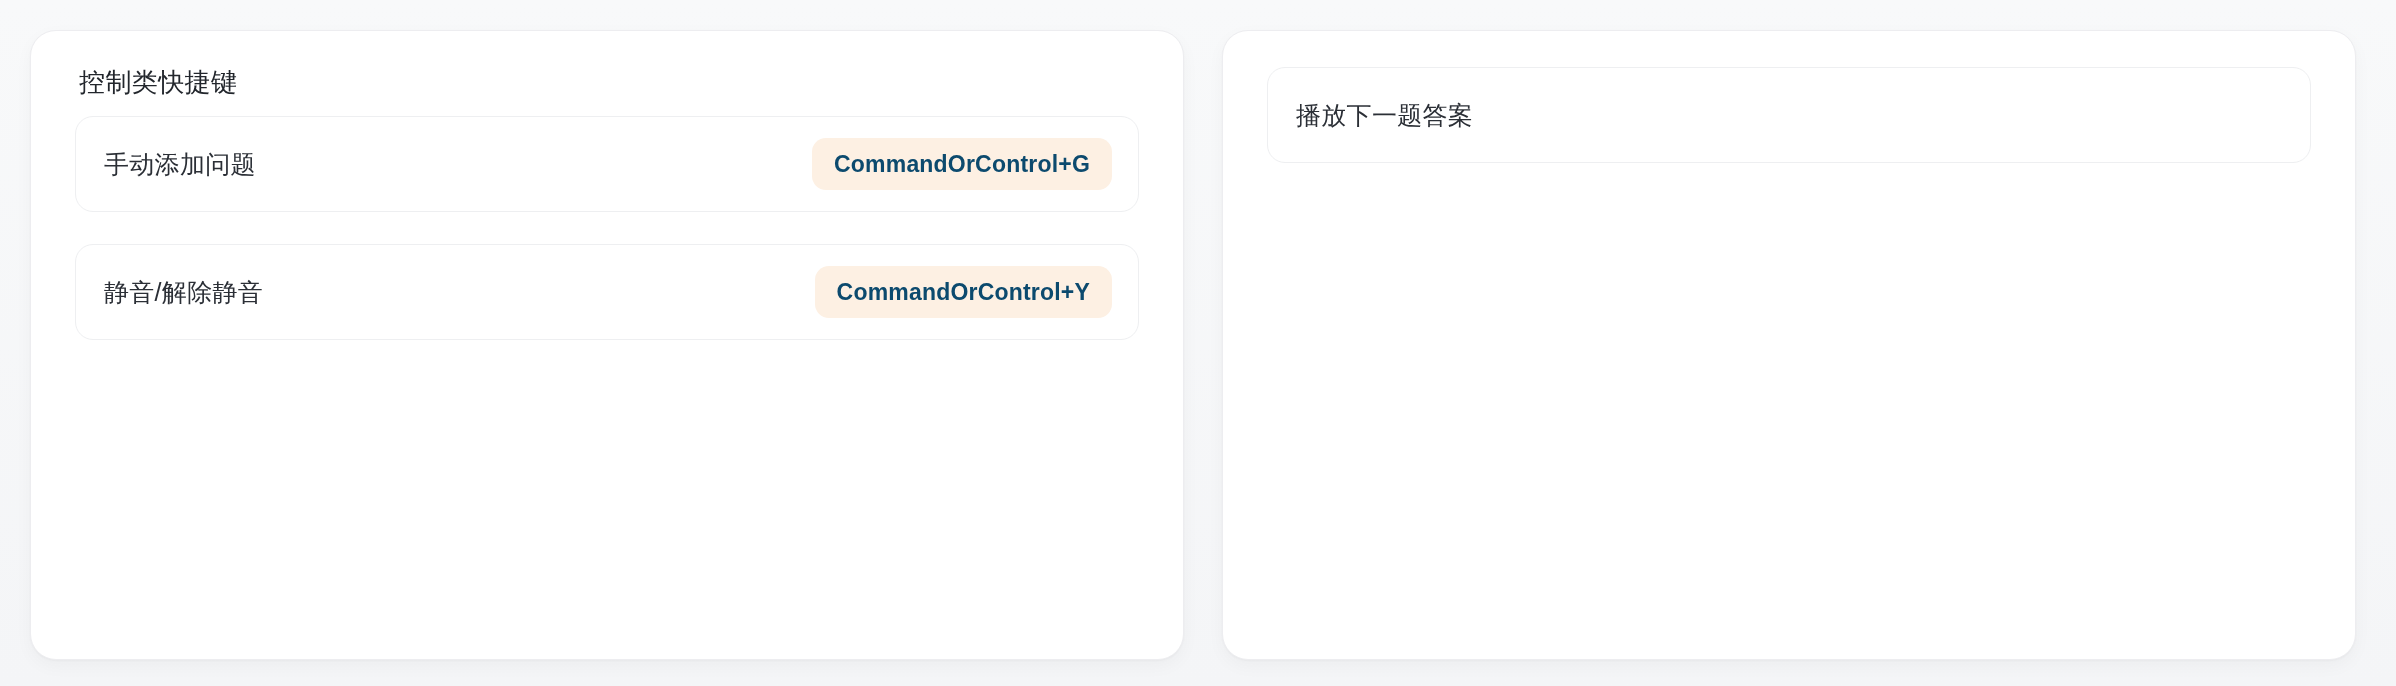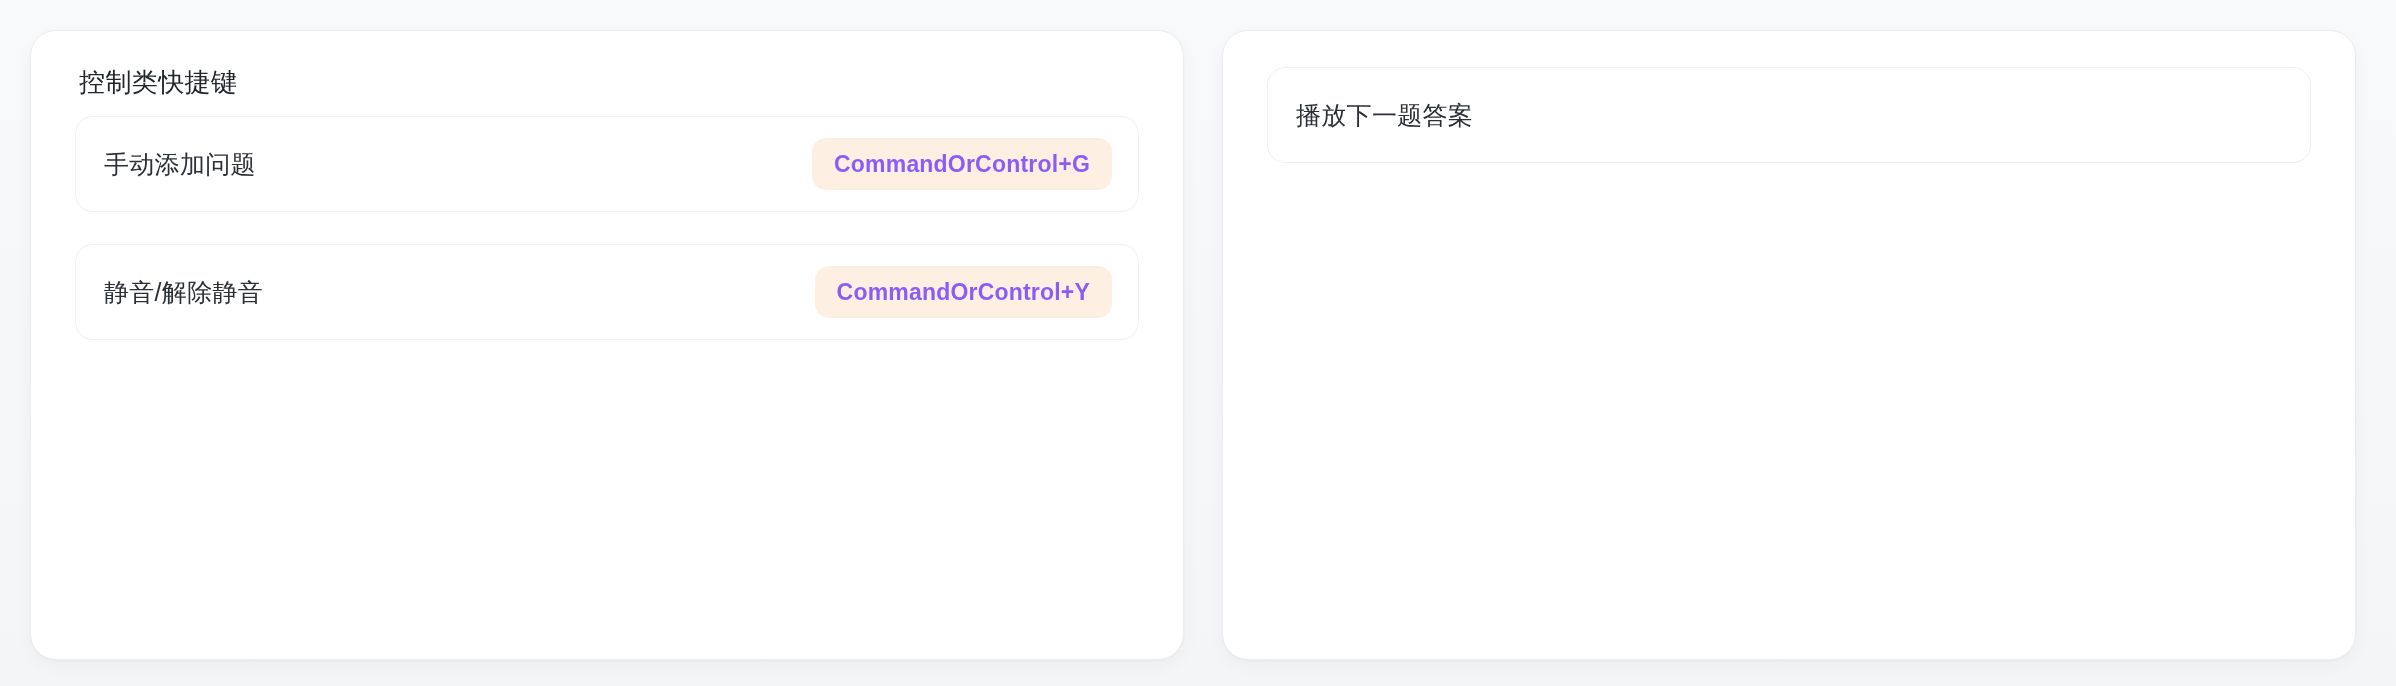--- a/index.html
+++ b/index.html
@@ -84,21 +84,21 @@
 
   .shortcut-badge {
     display: inline-flex;
     align-items: center;
     justify-content: center;
     box-sizing: border-box;
     height: 52px;
     padding: 0 22px;
     border-radius: 14px;
     background: #fdf0e3;
-    color: #8b5cf6;
+    color: #0c4a6e;
     font-size: 23px;
     font-weight: bold;
     letter-spacing: 0.2px;
     white-space: nowrap;
     line-height: 1;
     user-select: none;
   }
 </style>
 </head>
 <body>

